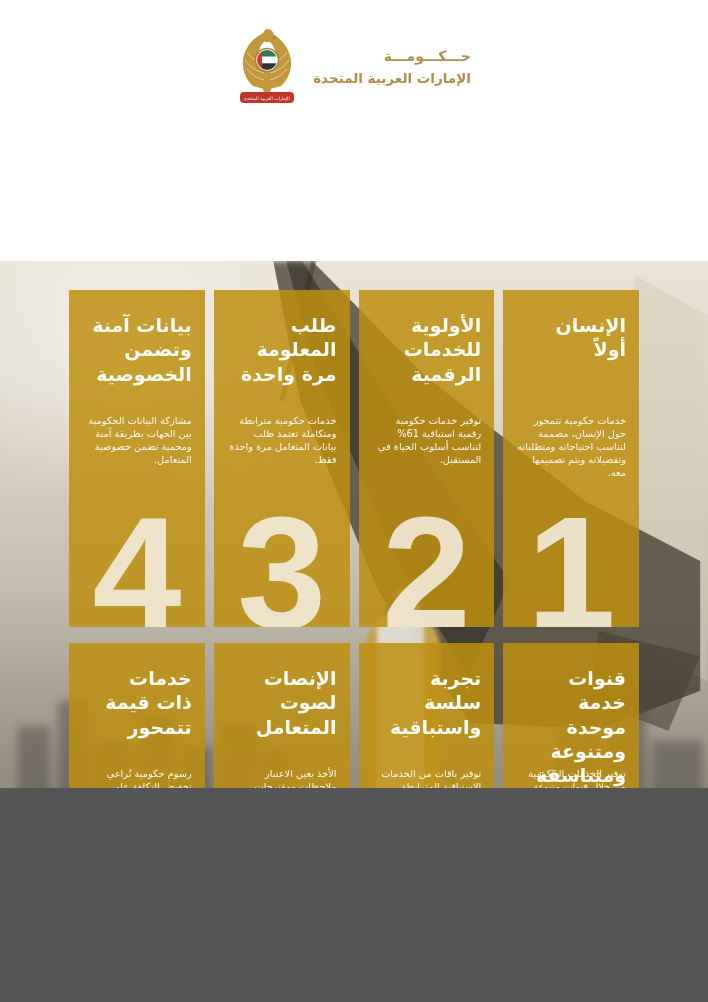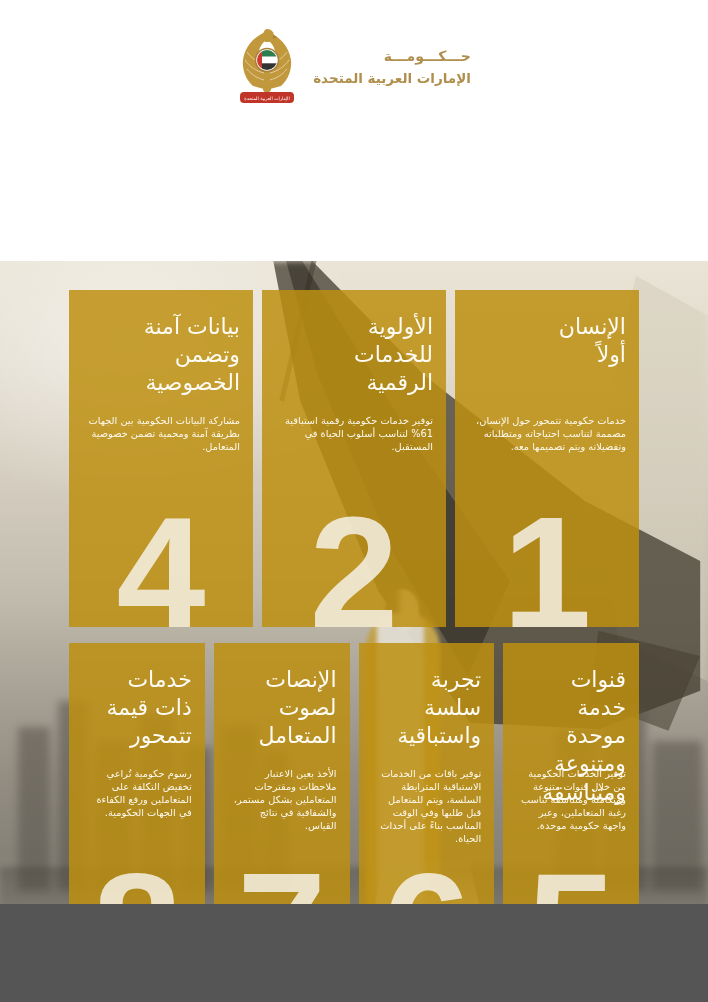--- a/index.html
+++ b/index.html
@@ -1,17 +1,17 @@
 <!DOCTYPE html>
 <html lang="ar"><head>
 <meta charset="utf-8">
 <style>
   html,body{margin:0;padding:0;background:#555;}
   .poster{
-    position:relative;width:708px;height:904px;margin:0 auto;
+    position:relative;width:708px;height:788px;margin:0 auto;
     background:#d946ef;overflow:hidden;
     font-family:"DejaVu Sans", sans-serif;
   }
   
   .header{position:absolute;top:0;left:0;width:708px;height:261px;background:#ffffff;z-index:3;}
   .logo{position:absolute;top:28px;left:0;width:708px;display:flex;justify-content:center;align-items:center;gap:16px;}
   .logo-text{direction:rtl;text-align:right;color:#b08e4c;}
   .logo-line1{font-size:14px;font-weight:bold;letter-spacing:0;margin-bottom:6px;}
   .logo-line2{font-size:13.5px;font-weight:bold;}
   .main-title{position:absolute;top:112px;left:0;width:708px;margin:0;
@@ -57,21 +57,21 @@
     background:linear-gradient(90deg,#c3a145 0 15%,#e2ddd1 15% 78%,#c9a94e 78% 100%);filter:blur(2px);opacity:.95;}
   .person-robe{position:absolute;left:352px;top:600px;width:150px;height:141px;filter:blur(2px);
     background:linear-gradient(180deg,rgba(230,226,214,.1),#e6e2d6 55%);
     clip-path:polygon(22% 0,78% 0,100% 100%,0 100%);}
   
   .row{position:absolute;left:69px;right:69px;display:flex;gap:9px;direction:rtl;z-index:2;}
   .row1{top:290px;height:337px;}
   .row2{top:643px;height:340px;}
   .card{flex:1 1 0;position:relative;background:rgba(189,143,16,.85);overflow:hidden;
     color:#fdfbf3;direction:rtl;text-align:right;}
-  .card-title{margin:23px 13px 0;font-size:22px;font-weight:normal;line-height:1.28;white-space:pre-line;}
+  .card-title{margin:23px 13px 0;font-size:19px;font-weight:bold;line-height:1.28;white-space:pre-line;}
   .card-desc{position:absolute;top:125px;right:13px;left:13px;margin:0;
     font-size:9.8px;line-height:1.32;color:rgba(255,253,245,.97);}
   .card-num{position:absolute;left:0;right:0;bottom:-26px;text-align:center;direction:ltr;
     font-family:"Liberation Sans", sans-serif;font-weight:bold;font-size:160px;line-height:1;
     color:rgba(246,241,229,.85);}
 </style>
 </head>
 <body>
 
 <div class="poster">
@@ -136,20 +136,27 @@
       <div class="card-num">1</div>
     </article>
     <article class="card">
       <h3 class="card-title">الأولوية
 للخدمات
 الرقمية</h3>
       <p class="card-desc">توفير خدمات حكومية رقمية استباقية 61% لتناسب أسلوب الحياة في المستقبل.</p>
       <div class="card-num">2</div>
     </article>
     <article class="card">
+      <h3 class="card-title">طلب
+المعلومة
+مرة واحدة</h3>
+      <p class="card-desc">خدمات حكومية مترابطة ومتكاملة تعتمد طلب بيانات المتعامل مرة واحدة فقط.</p>
+      <div class="card-num">3</div>
+    </article>
+    <article class="card">
       <h3 class="card-title">بيانات آمنة
 وتضمن
 الخصوصية</h3>
       <p class="card-desc">مشاركة البيانات الحكومية بين الجهات بطريقة آمنة ومحمية تضمن خصوصية المتعامل.</p>
       <div class="card-num">4</div>
     </article>
   </section>
 
   <section class="row row2">
     <article class="card">

